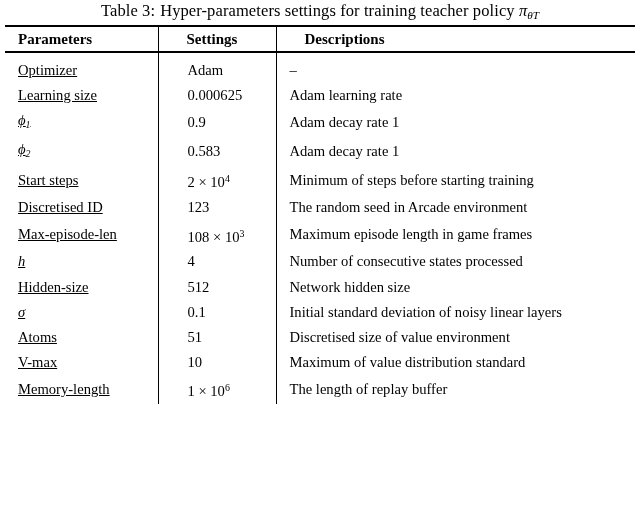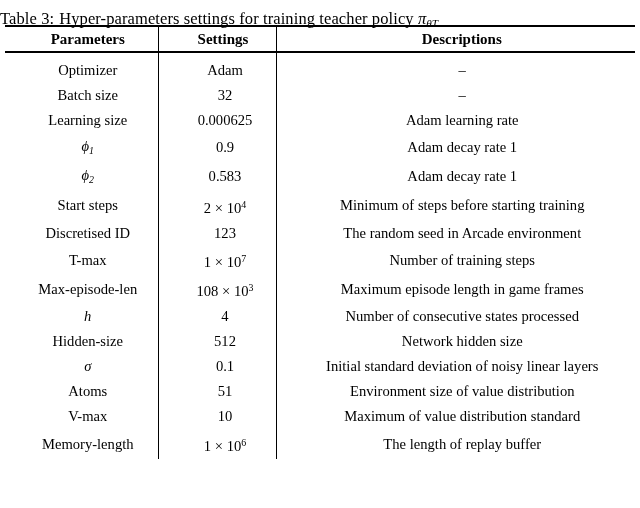--- a/index.html
+++ b/index.html
@@ -19,23 +19,24 @@
   #page {
     position: relative;
     width: 640px;
     height: 508px;
     box-sizing: border-box;
   }
 
   
   .caption {
     position: absolute;
-    top: 8px;
+    top: 0px;
     left: 0;
     width: 640px;
+    text-align: center;
     font-size: 16.5px;
     line-height: 22px;
     white-space: nowrap;
     letter-spacing: 0.1px;
   }
   .caption .cap-gap { display: inline-block; width: 5px; }
   .math-i {
     font-family: "Liberation Serif", "DejaVu Serif", serif;
     font-style: italic;
   }
@@ -64,46 +65,46 @@
     table-layout: fixed;
     font-size: 14.6px;
   }
   table.hp col.c-param { width: 153px; }
   table.hp col.c-set   { width: 118px; }
   table.hp col.c-desc  { width: 359px; }
 
   table.hp th, table.hp td {
     padding: 0;
     vertical-align: middle;
-    text-align: center;
+    text-align: left;
   }
 
   
   .rule-top   { border-top: 2.2px solid #000; }
 
   
   .vsep { border-left: 1px solid #000; }
 
   thead th {
     font-weight: bold;
     font-size: 15px;
     height: 24px;
     line-height: 24px;
   }
-  thead th .cell-inner { padding-left: 12px; }
+  thead th .cell-inner { padding-left: 28px; }
   thead th.h-param .cell-inner { padding-left: 13px; }
 
   tbody td {
     height: 25.2px;
     line-height: 25.2px;
     font-size: 14.6px;
     white-space: nowrap;
   }
-  td .cell-inner { padding-left: 16px; display: block; }
-  td.col-param .cell-inner { padding-left: 13px; }
+  td .cell-inner { padding-left: 29px; display: block; }
+  td.col-param .cell-inner { padding-left: 13px; text-decoration: underline; }
   td.col-desc  .cell-inner { padding-left: 13px; }
 
   tbody tr:first-child td { padding-top: 5px; }
 
   .val, .desc, .param { display: inline; }
 </style>
 </head>
 <body>
 
 <div id="page">
@@ -134,31 +135,20 @@
             </td>
             <td class="col-set vsep" style="border-top: 2.2px solid rgb(0, 0, 0);">
               <span class="cell-inner val">Adam</span>
             </td>
             <td class="col-desc vsep" style="border-top: 2.2px solid rgb(0, 0, 0);">
               <span class="cell-inner desc">–</span>
             </td>
           </tr>
           <tr>
             <td class="col-param">
-              <span class="cell-inner param">Batch size</span>
-            </td>
-            <td class="col-set vsep">
-              <span class="cell-inner val">32</span>
-            </td>
-            <td class="col-desc vsep">
-              <span class="cell-inner desc">–</span>
-            </td>
-          </tr>
-          <tr>
-            <td class="col-param">
               <span class="cell-inner param">Learning size</span>
             </td>
             <td class="col-set vsep">
               <span class="cell-inner val">0.000625</span>
             </td>
             <td class="col-desc vsep">
               <span class="cell-inner desc">Adam learning rate</span>
             </td>
           </tr>
           <tr>
@@ -200,31 +190,20 @@
             </td>
             <td class="col-set vsep">
               <span class="cell-inner val">123</span>
             </td>
             <td class="col-desc vsep">
               <span class="cell-inner desc">The random seed in Arcade environment</span>
             </td>
           </tr>
           <tr>
             <td class="col-param">
-              <span class="cell-inner param">T-max</span>
-            </td>
-            <td class="col-set vsep">
-              <span class="cell-inner val">1 × 10<span class="sup">7</span></span>
-            </td>
-            <td class="col-desc vsep">
-              <span class="cell-inner desc">Number of training steps</span>
-            </td>
-          </tr>
-          <tr>
-            <td class="col-param">
               <span class="cell-inner param">Max-episode-len</span>
             </td>
             <td class="col-set vsep">
               <span class="cell-inner val">108 × 10<span class="sup">3</span></span>
             </td>
             <td class="col-desc vsep">
               <span class="cell-inner desc">Maximum episode length in game frames</span>
             </td>
           </tr>
           <tr>
@@ -261,21 +240,21 @@
             </td>
           </tr>
           <tr>
             <td class="col-param">
               <span class="cell-inner param">Atoms</span>
             </td>
             <td class="col-set vsep">
               <span class="cell-inner val">51</span>
             </td>
             <td class="col-desc vsep">
-              <span class="cell-inner desc">Environment size of value distribution</span>
+              <span class="cell-inner desc">Discretised size of value environment</span>
             </td>
           </tr>
           <tr>
             <td class="col-param">
               <span class="cell-inner param">V-max</span>
             </td>
             <td class="col-set vsep">
               <span class="cell-inner val">10</span>
             </td>
             <td class="col-desc vsep">

